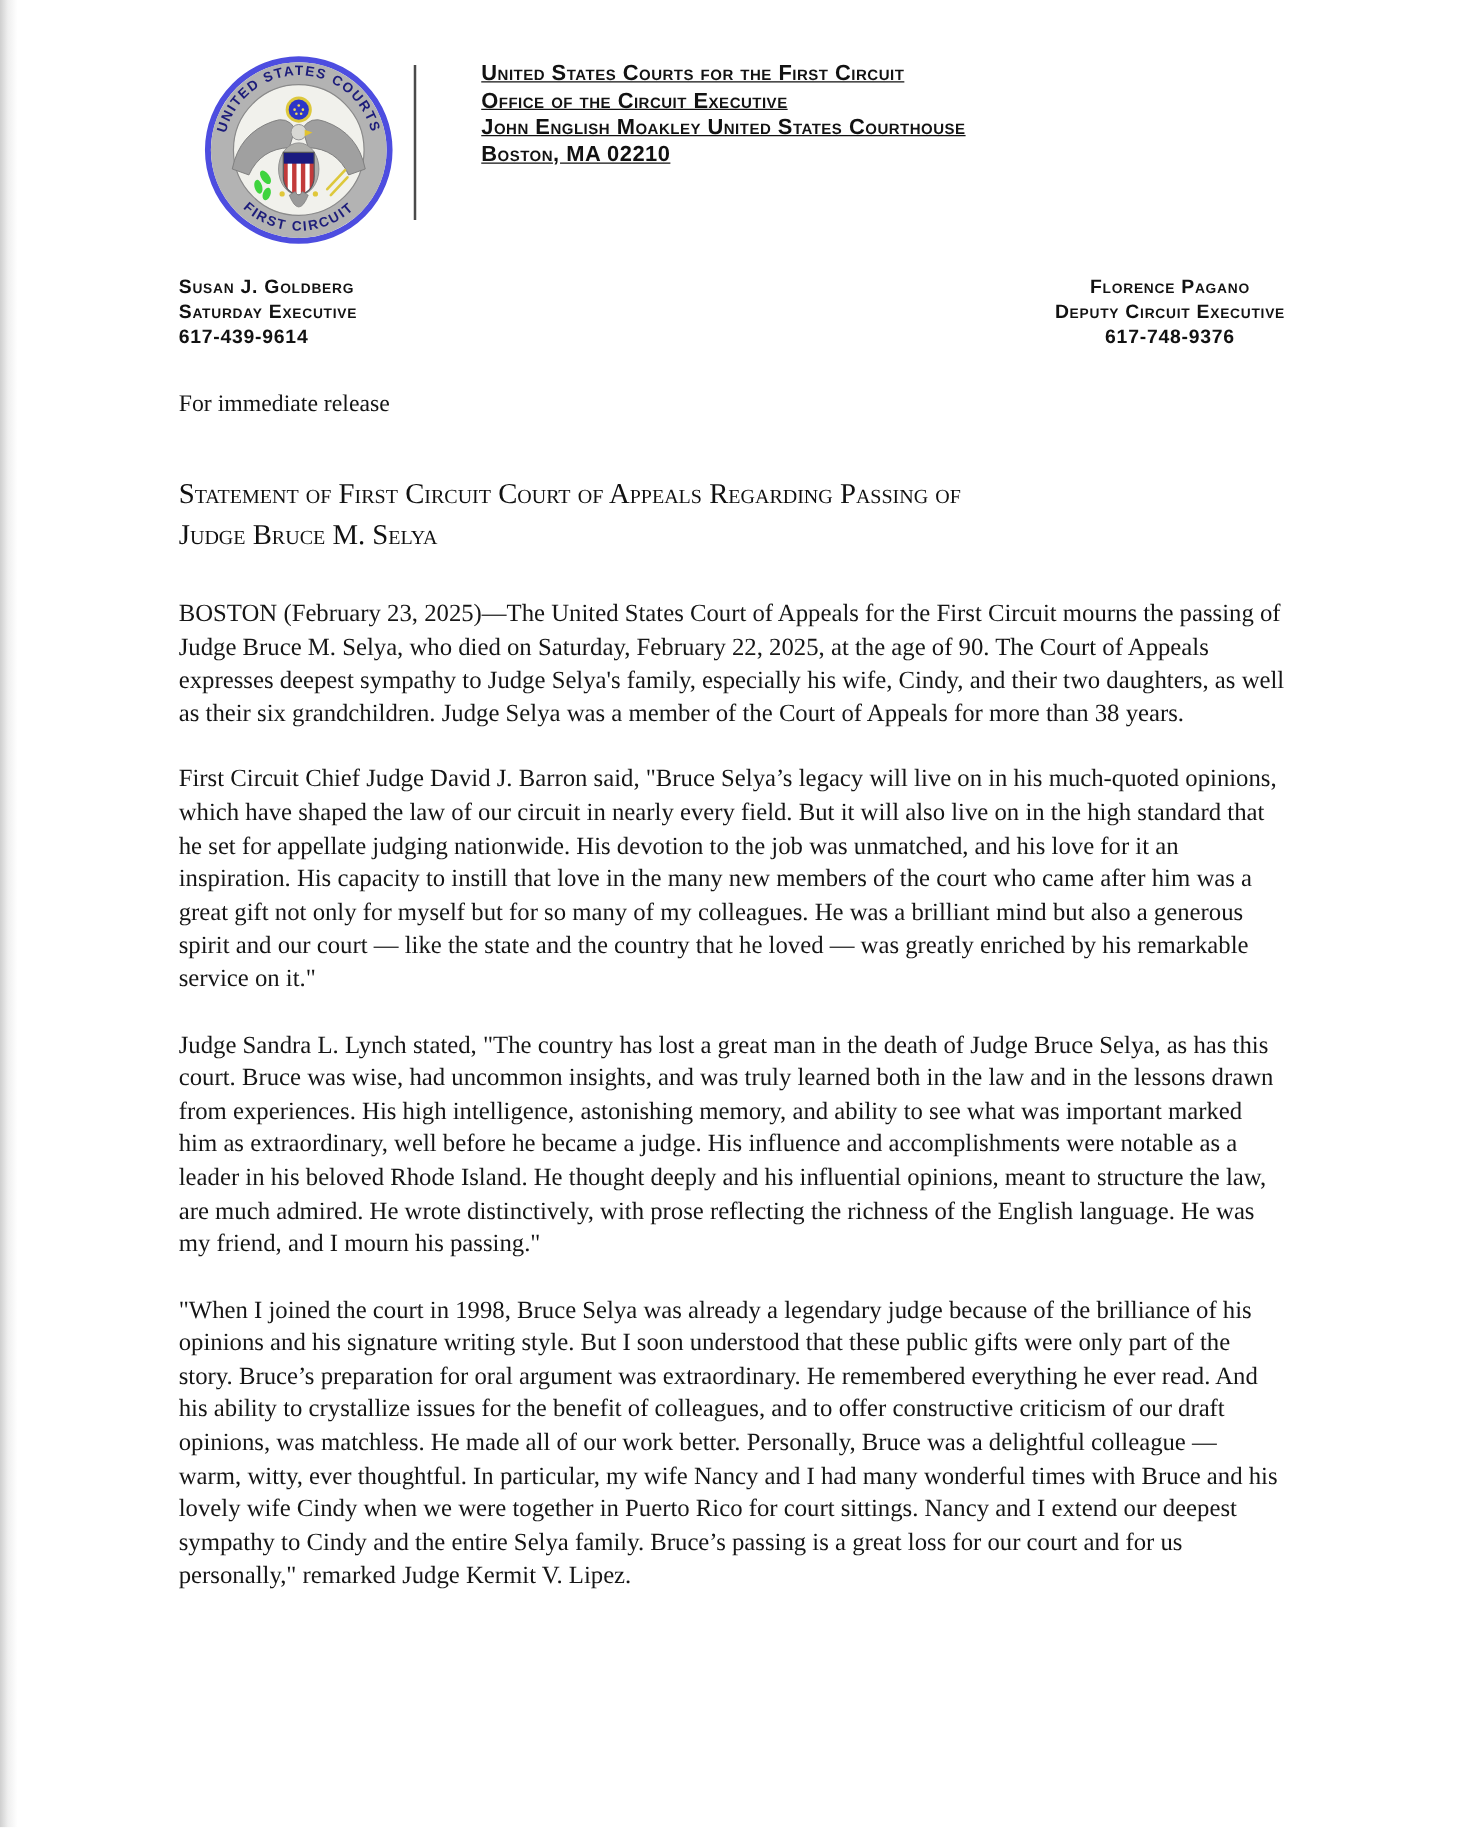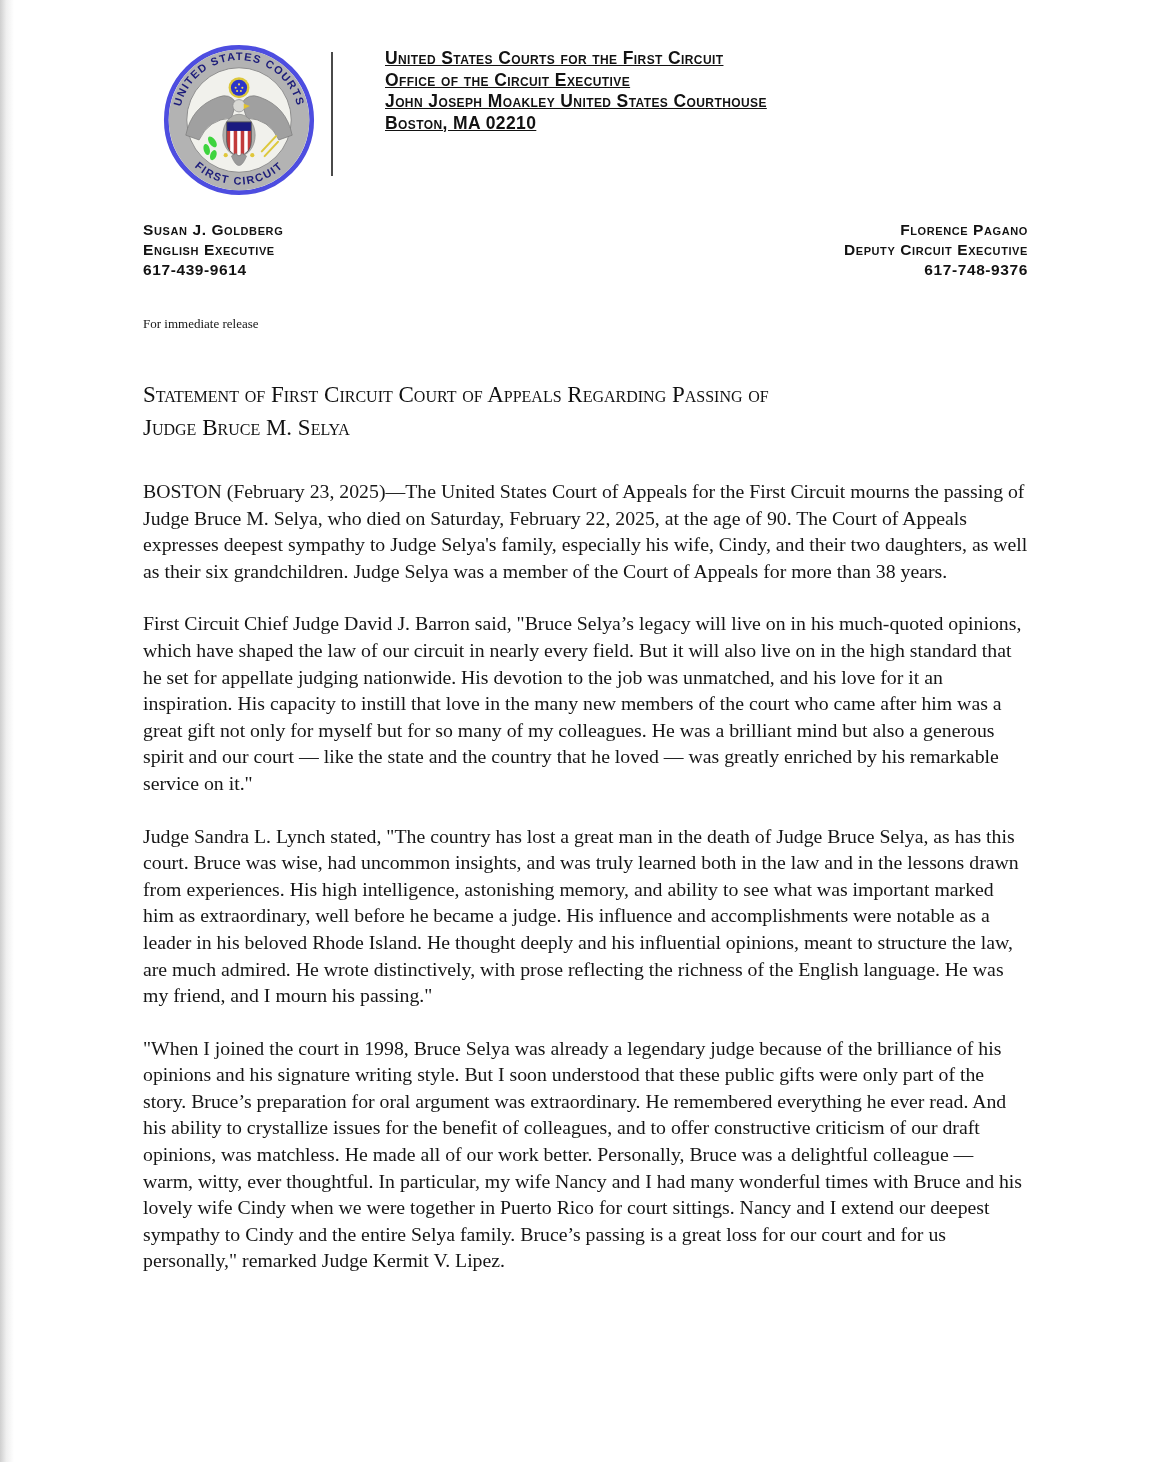--- a/index.html
+++ b/index.html
@@ -56,27 +56,27 @@
     justify-content: space-between;
     margin-top: 24px;
     font-family: "Liberation Sans", sans-serif;
     font-weight: bold;
     font-variant: small-caps;
     font-size: 15.5px;
     line-height: 20px;
     letter-spacing: 0.6px;
     color: #121212;
   }
-  .names-right { text-align: right; }
+  .names-right { text-align: center; }
   
   .release-row {
     display: flex;
     justify-content: space-between;
     margin-top: 28px;
-    font-size: 13px;
+    font-size: 19px;
     line-height: 31px;
     color: #151515;
   }
   .contact-block { text-align: right; white-space: pre-wrap; }
   
   .statement-title {
     margin-top: 40px;
     text-align: left;
     font-weight: normal;
     font-variant: small-caps;
@@ -167,29 +167,29 @@
 
             <circle cx="66" cy="117" r="2.2" fill="#e0c73a"></circle>
             <circle cx="94" cy="117" r="2.2" fill="#e0c73a"></circle>
           </g>
         </svg>
       </div>
       <div class="lh-divider"></div>
       <div class="office-block">
         <div>United States Courts for the First Circuit</div>
         <div>Office of the Circuit Executive</div>
-        <div>John Joseph Moakley United States Courthouse</div>
+        <div>John English Moakley United States Courthouse</div>
         <div>Boston, MA 02210</div>
       </div>
     </div>
 
     <div class="names-row">
       <div class="names-left">
         <div>Susan J. Goldberg</div>
-        <div>English Executive</div>
+        <div>Saturday Executive</div>
         <div>617-439-9614</div>
       </div>
       <div class="names-right">
         <div>Florence Pagano</div>
         <div>Deputy Circuit Executive</div>
         <div>617-748-9376</div>
       </div>
     </div>
 
     <div class="release-row">

